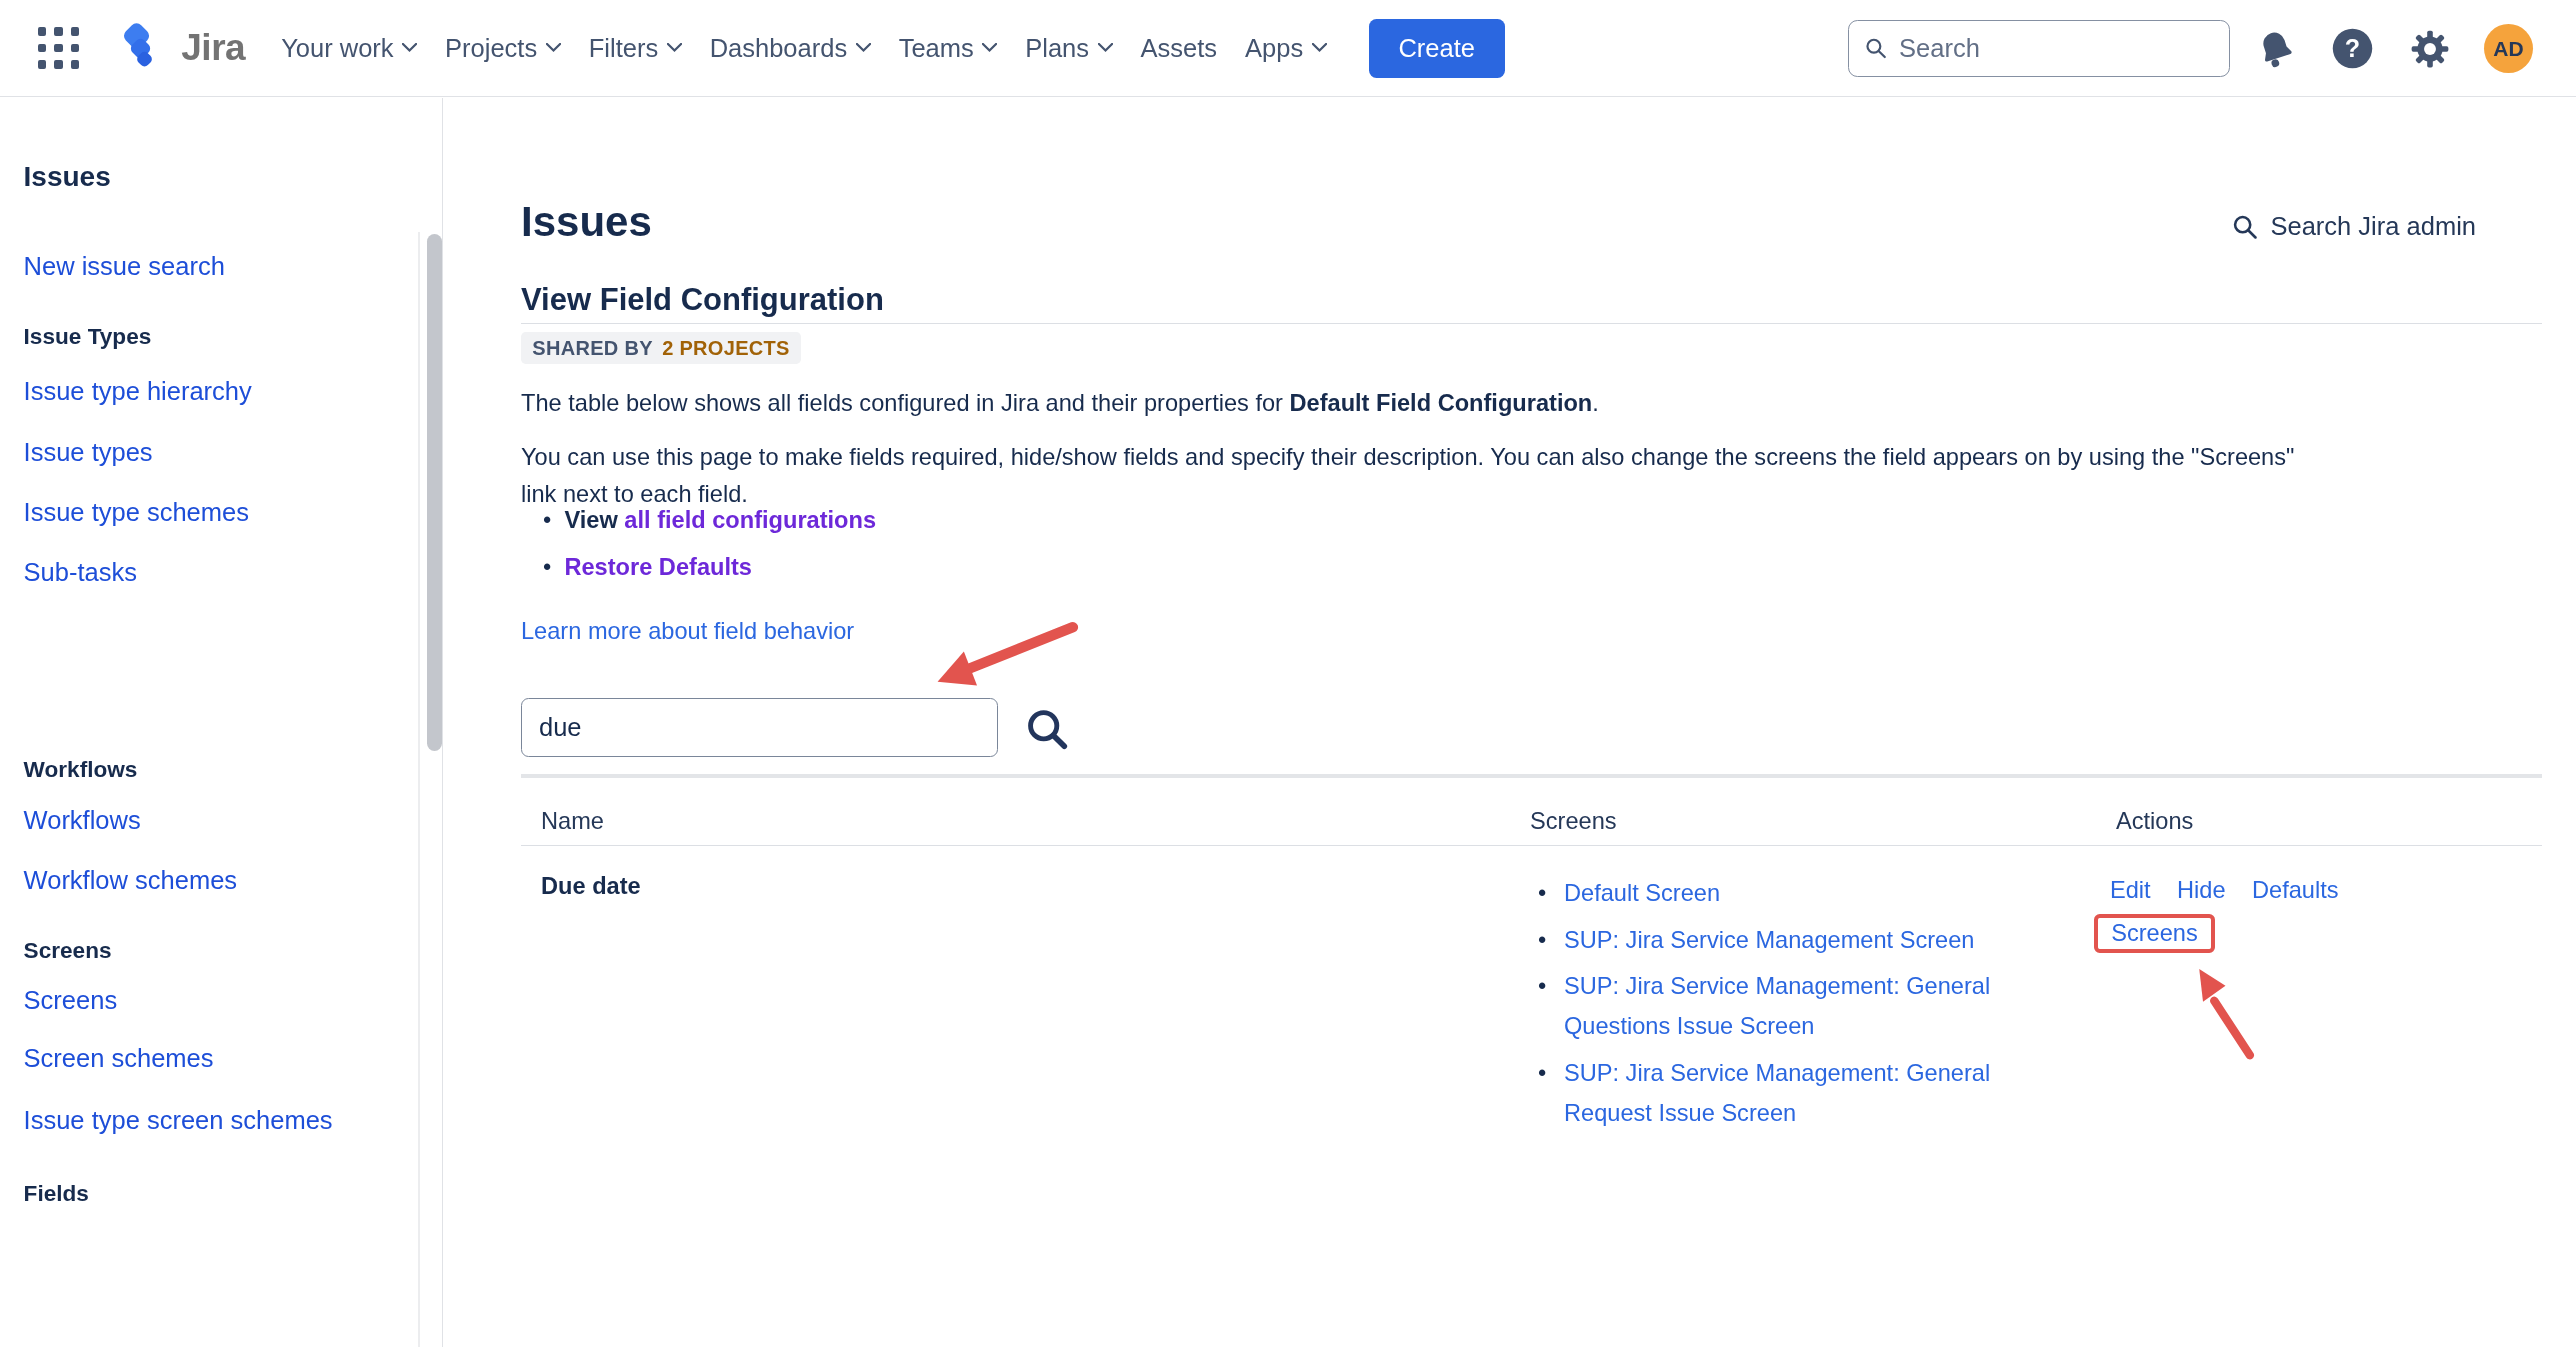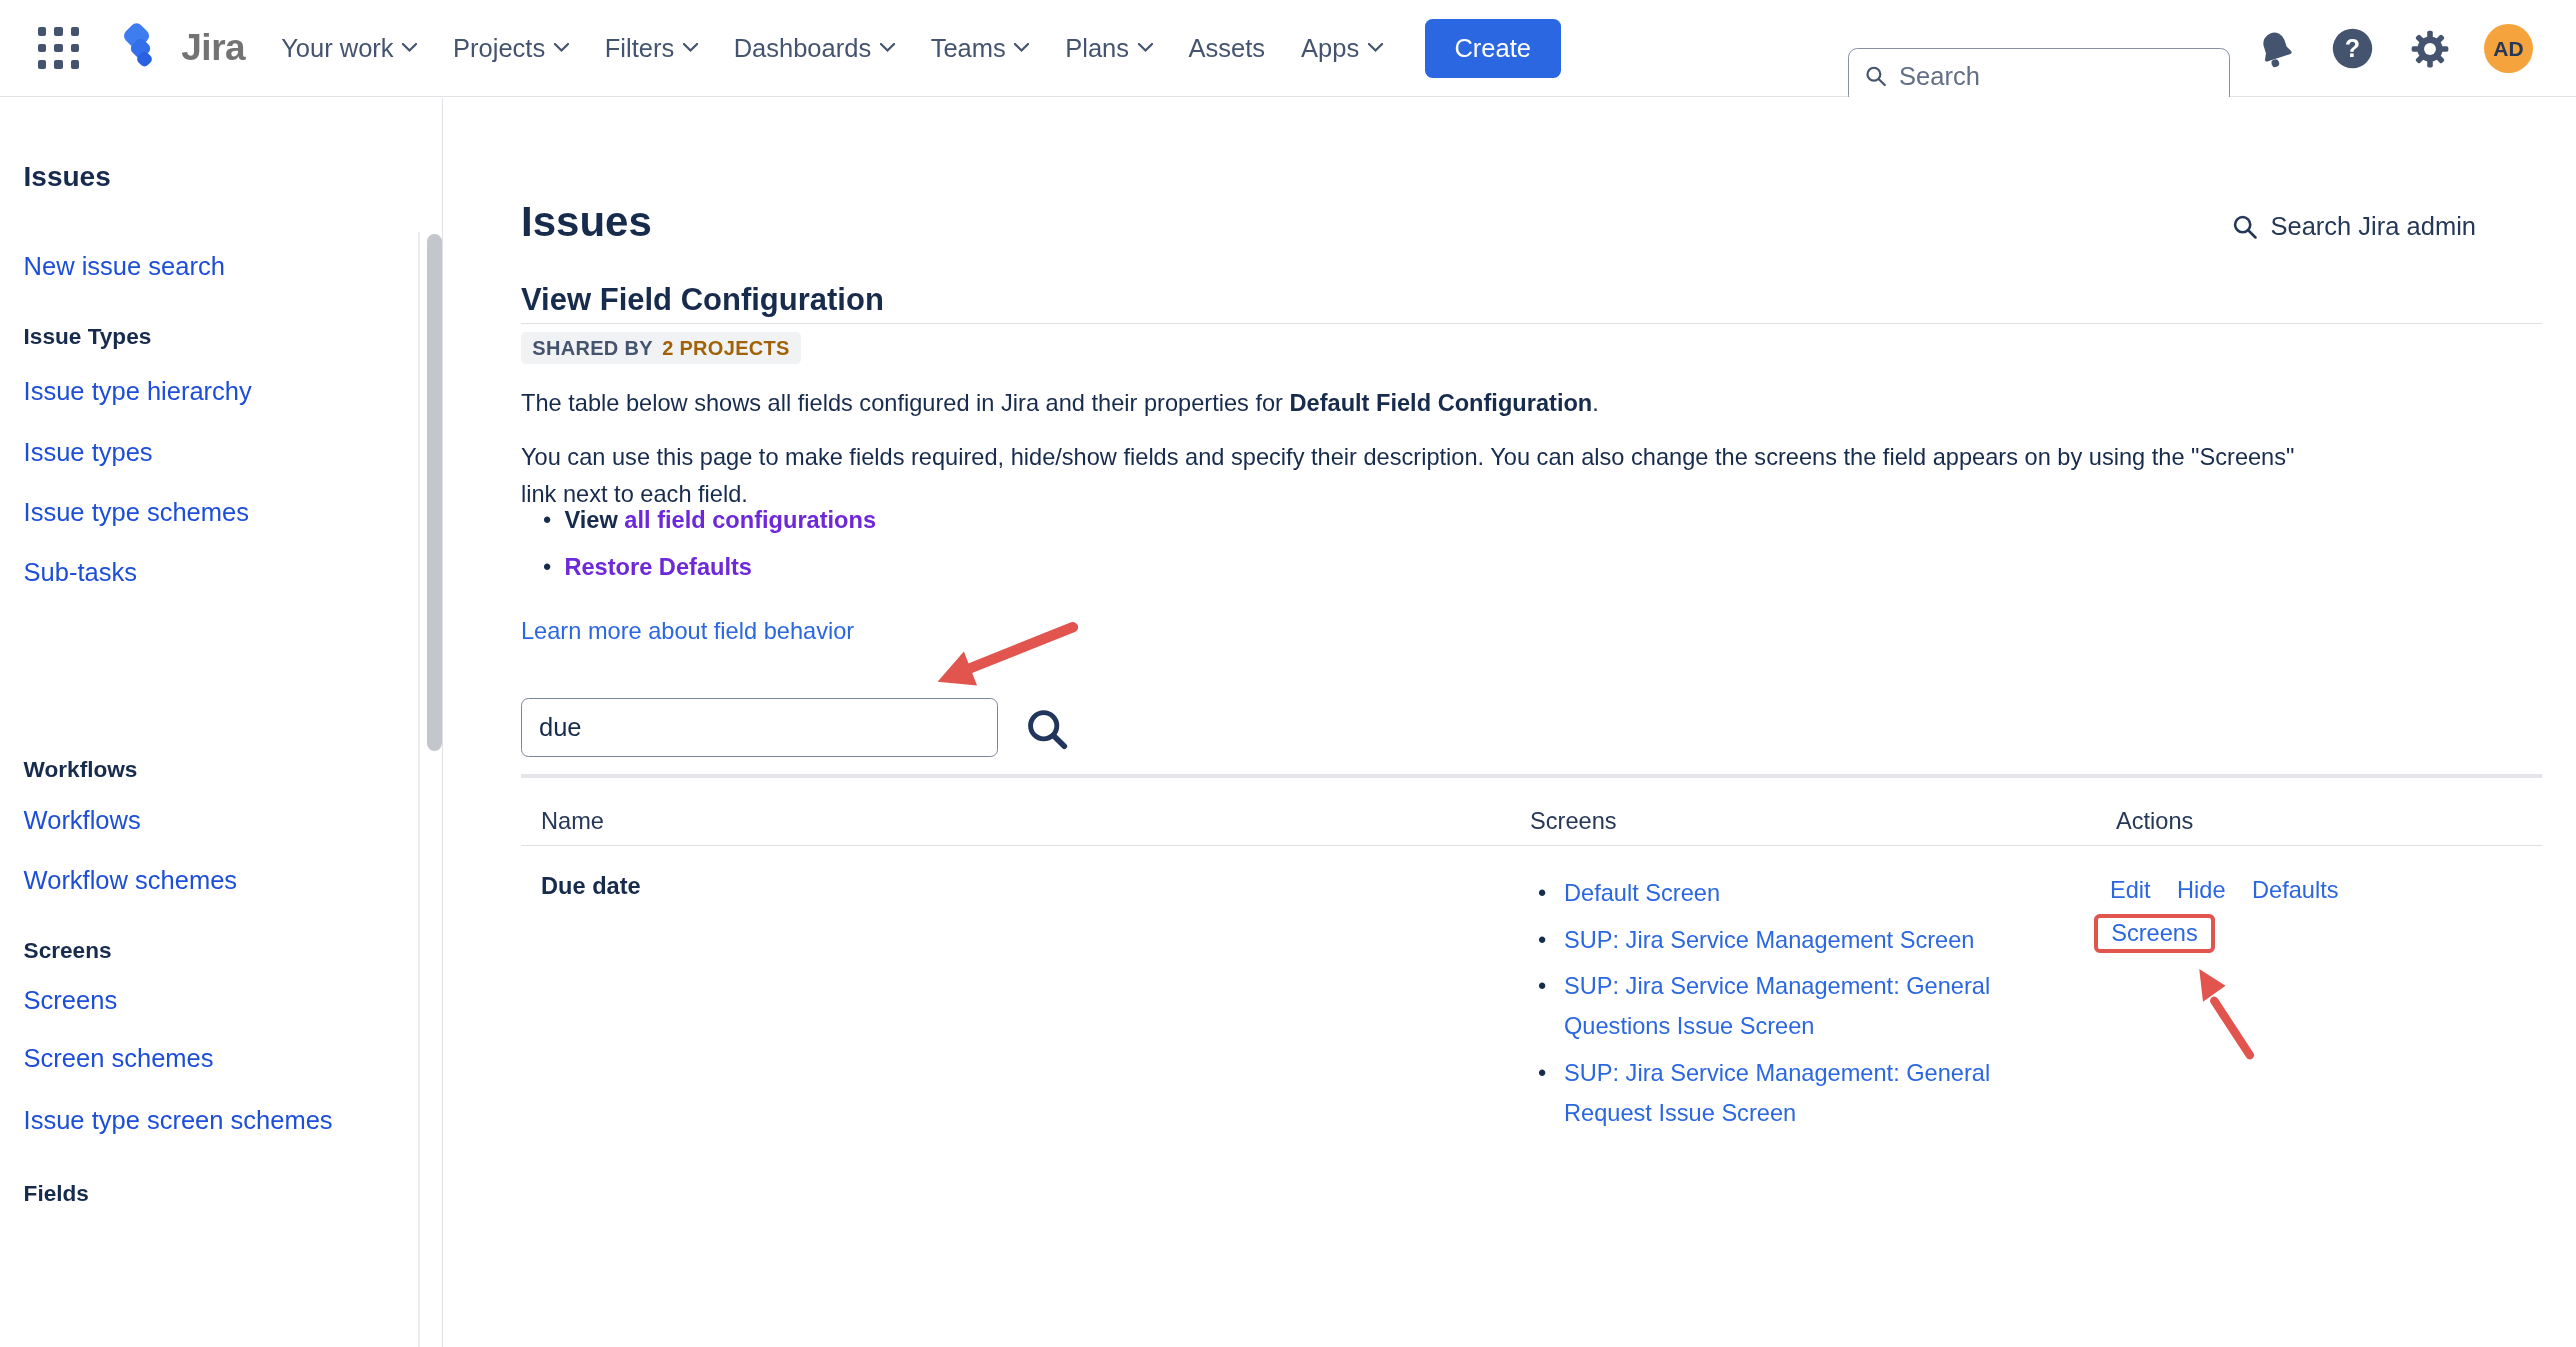--- a/index.html
+++ b/index.html
@@ -7,30 +7,30 @@
     font-family:"Liberation Sans", sans-serif; color:#172B4D; }
 
   
   .topnav { position:absolute; left:0; top:0; width:2576px; height:97px;
     background:#fff; border-bottom:1.9px solid #E0E2E6; display:flex; align-items:center; }
   .appgrid { margin-left:34px; width:49px; height:49px; display:grid;
     grid-template-columns:repeat(3,1fr); place-items:center; cursor:pointer; }
   .appgrid i { width:8.5px; height:8.5px; border-radius:1.9px; background:#44546F; display:block; }
   .logo { display:flex; align-items:center; margin-left:40px; cursor:pointer; }
   .logo-text { font-size:37px; font-weight:700; color:#737373; margin-left:11.3px; letter-spacing:-0.5px; }
-  .menu { display:flex; align-items:center; margin-left:36px; gap:36px; }
+  .menu { display:flex; align-items:center; margin-left:36px; gap:28px; }
   .menu-item { display:flex; align-items:center; gap:8.5px; font-size:25.5px; font-weight:500;
     color:#44546F; cursor:pointer; white-space:nowrap; }
   .chev { width:15px; height:9.4px; display:inline-block; }
   .create-btn { margin-left:42px; width:136px; height:59px; background:#2B67E0; color:#fff;
     font-size:25.5px; font-weight:500; border:none; border-radius:7.5px; cursor:pointer;
     font-family:"Liberation Sans", sans-serif; }
   .nav-search { position:absolute; left:1848px; top:20px; width:382px; height:57px;
     border:1.9px solid #8590A2; border-radius:9.4px; display:flex; align-items:center;
-    padding:0 15px; gap:11.3px; background:#fff;margin-top:28px; }
+    padding:0 15px; gap:11.3px; background:#fff; }
   .nav-search input { border:none; outline:none; font-size:25.5px; color:#172B4D; width:100%;
     font-family:"Liberation Sans", sans-serif; }
   .nav-search input::placeholder { color:#626F86; }
   .nav-icons { position:absolute; right:43px; top:0; height:97px; display:flex;
     align-items:center; gap:32px; }
   .icon-btn { width:45px; height:45px; display:flex; align-items:center; justify-content:center;
     cursor:pointer; }
   .avatar { width:49px; height:49px; border-radius:50%; background:#F5A33C; color:#253858;
     font-size:21px; font-weight:700; display:flex; align-items:center; justify-content:center;
     cursor:pointer; }

